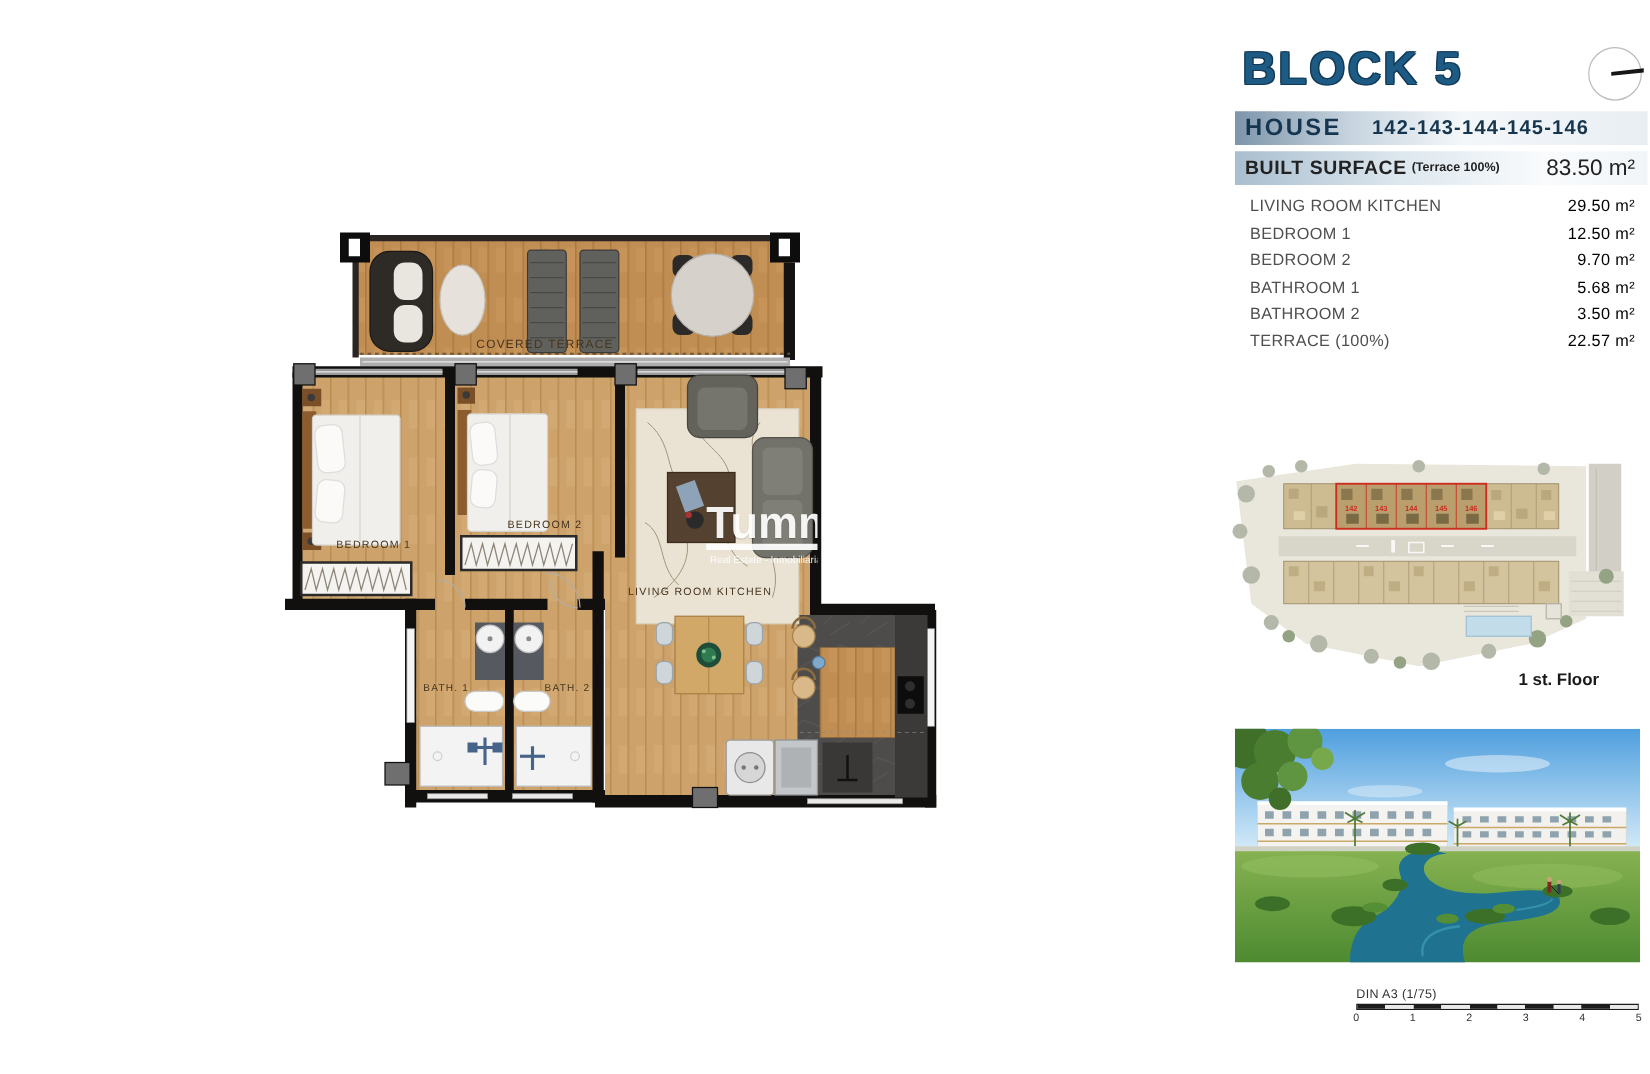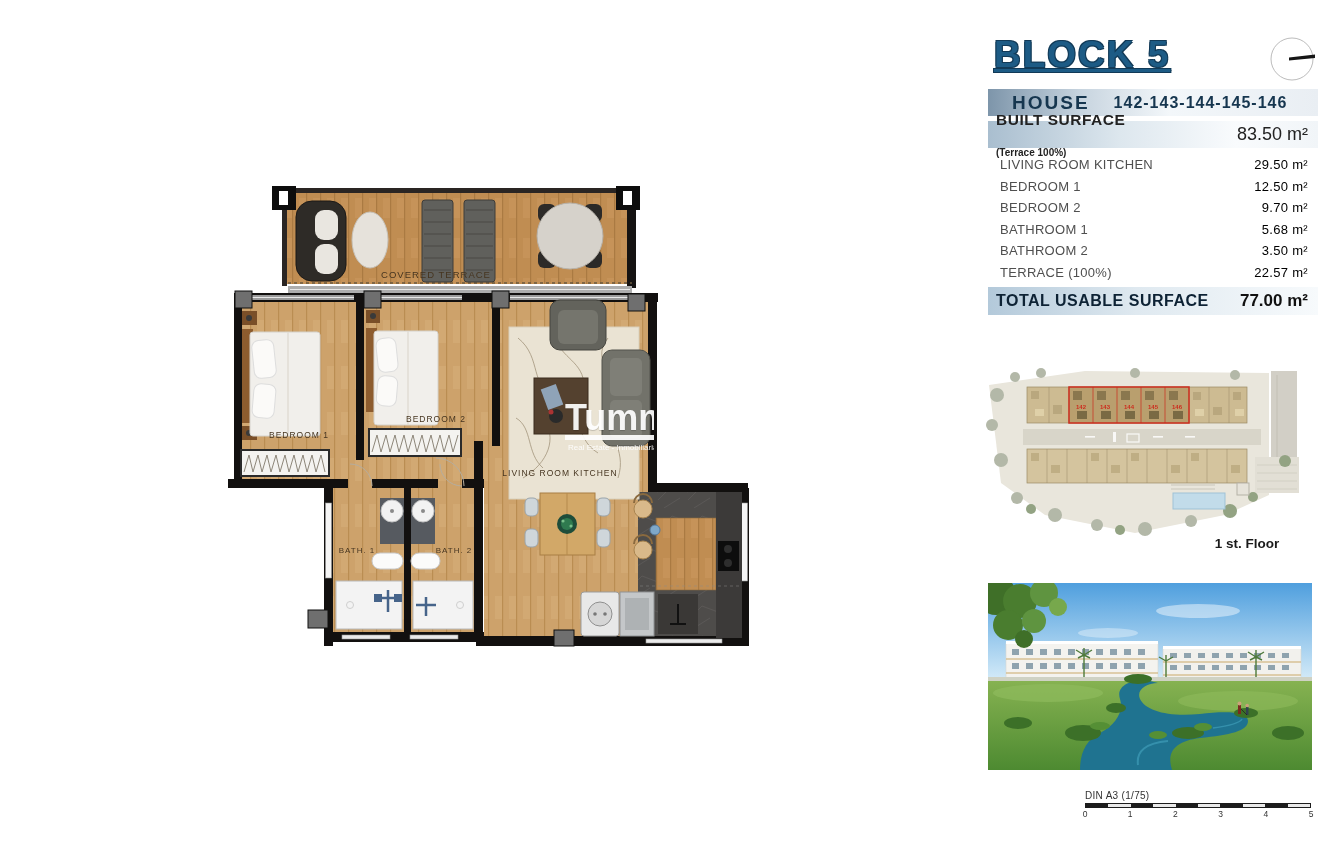--- a/index.html
+++ b/index.html
@@ -2,32 +2,32 @@
 <html><head>
 <meta charset="utf-8">
 <style>
   html,body{margin:0;padding:0;background:#ffffff;}
   #app{position:relative;width:1320px;height:859px;background:#ffffff;overflow:hidden;
        font-family:"Liberation Sans", sans-serif;}
 
   
   .block-title{position:absolute;left:994px;top:34px;font-size:37px;font-weight:800;
     color:#1d5b85;letter-spacing:2px;
-    text-shadow:1px 1px 0 #123a57,-1px 1px 0 #123a57,1px -1px 0 #123a57,-1px -1px 0 #123a57;text-decoration:underline;}
+    text-shadow:1px 1px 0 #123a57,-1px 1px 0 #123a57,1px -1px 0 #123a57,-1px -1px 0 #123a57;}
   .compass{position:absolute;left:1268px;top:35px;width:50px;height:50px;}
   .band{position:absolute;left:988px;width:330px;display:flex;align-items:center;box-sizing:border-box;}
-  .band-house{top:89px;height:27px;padding:0 24px;
+  .band-house{top:89px;height:27px;padding:0 8px;
     background:linear-gradient(to right,#7d95aa 0%,#c7d4df 28%,#f3f7fa 55%,#e9eef3 100%);
     color:#16364f;font-weight:bold;}
   .band-house .h-label{font-size:19px;letter-spacing:2px;}
   .band-house .h-nums{font-size:16px;letter-spacing:1px;margin-left:24px;}
   .band-built{top:121px;height:27px;padding:0 10px 0 8px;
     background:linear-gradient(to right,#a9becf 0%,#dde7ee 40%,#f9fbfd 75%,#f1f5f8 100%);
     color:#222;justify-content:space-between;}
-  .band-built .b-left{display:flex;align-items:flex-start;gap:18px;flex-direction:column;}
+  .band-built .b-left{display:flex;align-items:center;gap:4px;}
   .band-built .b-label{font-size:15.5px;font-weight:bold;letter-spacing:0.5px;}
   .band-built .b-note{font-size:10px;font-weight:bold;}
   .band-built .b-value{font-size:18px;}
   .surface-rows{position:absolute;left:988px;top:154px;width:330px;}
   .srow{display:flex;justify-content:space-between;box-sizing:border-box;
     padding:0 10px 0 12px;height:21.5px;align-items:center;
     font-size:13px;color:#4f4f4f;letter-spacing:0.3px;}
   .srow .v{color:#000000;}
   .band-total{top:287px;height:28px;padding:0 10px 0 8px;
     background:linear-gradient(to right,#b3c9da 0%,#dfe9f0 45%,#f7fafc 100%);
@@ -339,24 +339,20 @@
     <div class="srow">
       <span>BATHROOM 2</span>
       <span class="v">3.50 m²</span>
     </div>
     <div class="srow">
       <span>TERRACE (100%)</span>
       <span class="v">22.57 m²</span>
     </div>
   </div>
 
-  <div class="band band-total">
-    <span class="t-label">TOTAL USABLE SURFACE</span>
-    <span class="t-value">77.00 m²</span>
-  </div>
 
   <svg class="siteplan" viewBox="0 0 330 192">
     <path d="M4 20 L100 6 L284 8 L284 130 L240 150 L150 168 L60 150 L16 118 Z" fill="#e9e6dc"></path>
     <rect x="286" y="6" width="26" height="112" fill="#d2cfc6"></rect>
     <line x1="292" y1="10" x2="292" y2="114" stroke="#c2bfb4" stroke-width="1"></line>
     <rect x="270" y="92" width="44" height="36" fill="#e2dfd5"></rect>
     <g stroke="#cfccc0" stroke-width="0.8">
       <line x1="272" y1="100" x2="312" y2="100"></line>
         <line x1="272" y1="108" x2="312" y2="108"></line>
       <line x1="272" y1="116" x2="312" y2="116"></line>

